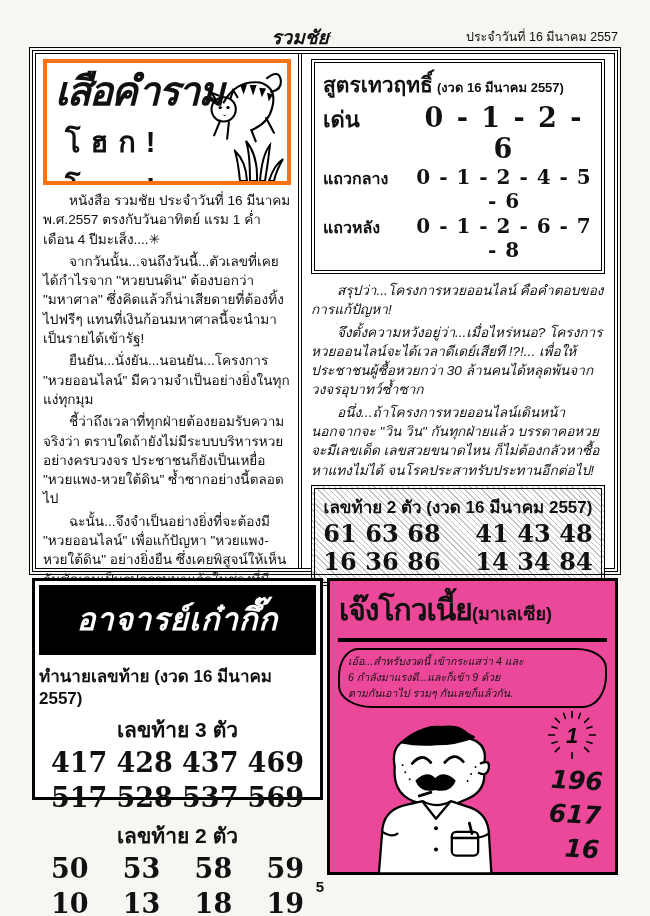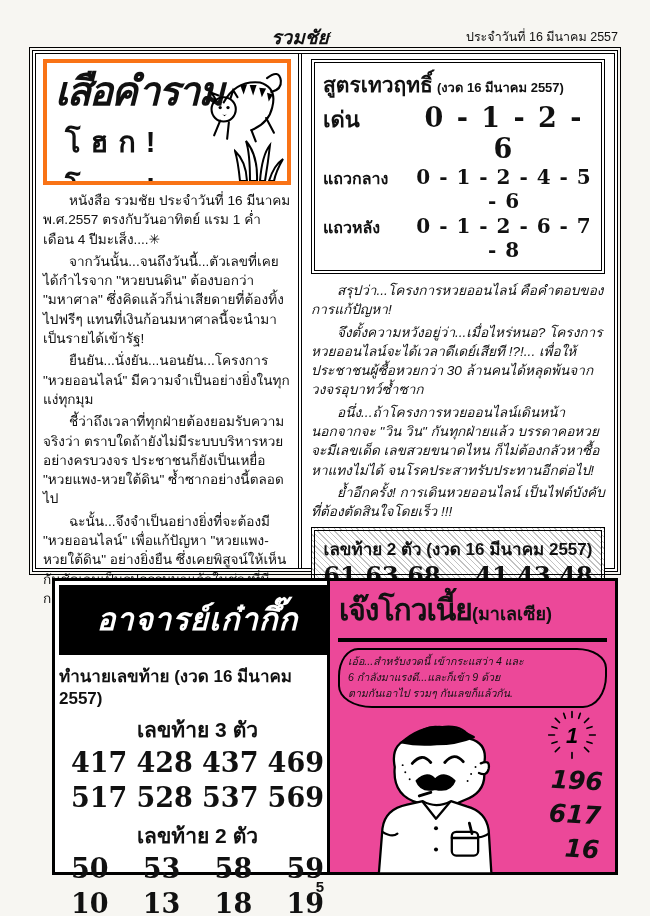--- a/index.html
+++ b/index.html
@@ -49,22 +49,22 @@
   .hatch-title{font-size:17px;font-weight:800;}
   .hatch-row{display:flex;justify-content:center;font-family:"DejaVu Serif","Liberation Serif",serif;
     font-weight:bold;font-size:24px;line-height:1.15;}
   .hatch-row span{width:42px;}
   .hatch-row span:nth-child(4){margin-left:26px;}
 
   .luck-line{text-align:right;margin-top:7px;padding-right:2px;}
   .luck-prefix{font-weight:bold;font-size:14.5px;}
   .luck-suffix{font-weight:900;font-size:19px;}
 
-  .box-master{position:absolute;top:578px;left:32px;width:291px;height:297px;
-    border:3px solid #000;background:#fff;box-sizing:border-box;padding:4px 4px 0;margin-left:20px;}
+  .box-master{position:absolute;top:578px;left:32px;width:291px;height:222px;
+    border:3px solid #000;background:#fff;box-sizing:border-box;padding:4px 4px 0;}
   .banner{background:#000;color:#fff;text-align:center;font-size:31px;
     font-style:italic;font-weight:bold;padding:9px 2px 11px;letter-spacing:1px;}
   .master-sub{text-align:left;font-weight:800;font-size:17px;margin-top:7px;}
   .sec-title{text-align:center;font-weight:800;font-size:21px;margin-top:4px;}
   .num-row{display:flex;justify-content:space-between;padding:0 12px;
     font-family:"DejaVu Serif","Liberation Serif",serif;font-weight:bold;font-size:27px;line-height:1.28;}
 
   .box-malaysia{position:absolute;top:578px;left:327px;width:291px;height:297px;
     border:3px solid #000;background:#ec4899;box-sizing:border-box;padding:5px 8px;}
   .mal-title-row{border-bottom:4px solid #000;padding:0 0 5px 1px;white-space:nowrap;}
@@ -153,21 +153,20 @@
       <div class="f-row sub">
         <span class="f-label">แถวหลัง</span>
         <span class="f-val">0 - 1 - 2 - 6 - 7 - 8</span>
       </div>
     </div>
 
     <div class="article right-article">
       <p>สรุปว่า...โครงการหวยออนไลน์ คือคำตอบของการแก้ปัญหา!</p>
       <p>จึงตั้งความหวังอยู่ว่า...เมื่อไหร่หนอ? โครงการหวยออนไลน์จะได้เวลาดีเดย์เสียที !?!... เพื่อให้ประชาชนผู้ซื้อหวยกว่า 30 ล้านคนได้หลุดพ้นจากวงจรอุบาทว์ซ้ำซาก</p>
       <p>อนึ่ง...ถ้าโครงการหวยออนไลน์เดินหน้า นอกจากจะ "วิน วิน" กันทุกฝ่ายแล้ว บรรดาคอหวยจะมีเลขเด็ด เลขสวยขนาดไหน ก็ไม่ต้องกลัวหาซื้อ หาแทงไม่ได้ จนโรคประสาทรับประทานอีกต่อไป!</p>
-      <p>ย้ำอีกครั้ง! การเดินหวยออนไลน์ เป็นไฟต์บังคับที่ต้องตัดสินใจโดยเร็ว !!!</p>
     </div>
 
     <div class="hatch-box">
       <div class="hatch-title">เลขท้าย 2 ตัว (งวด 16 มีนาคม 2557)</div>
       <div class="hatch-row">
         <span>61</span>
         <span>63</span>
         <span>68</span>
         <span>41</span>
         <span>43</span>

